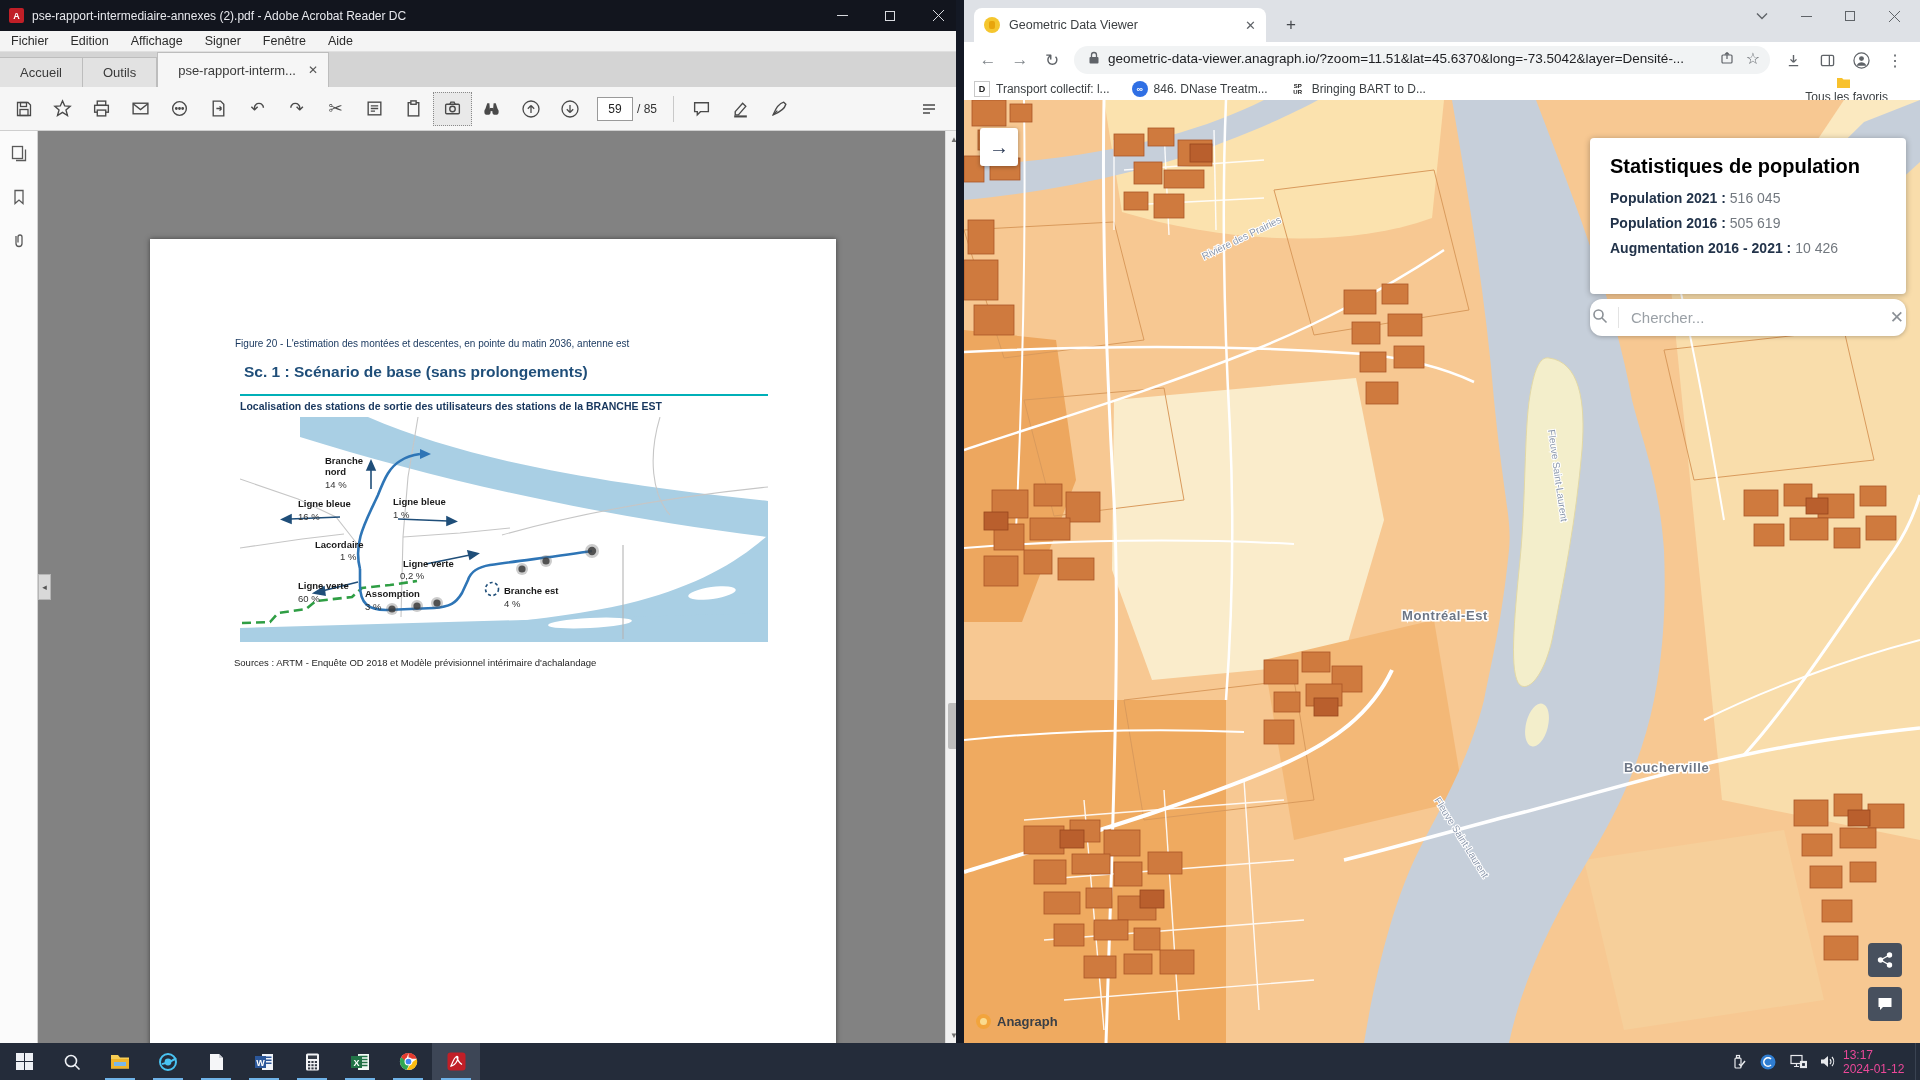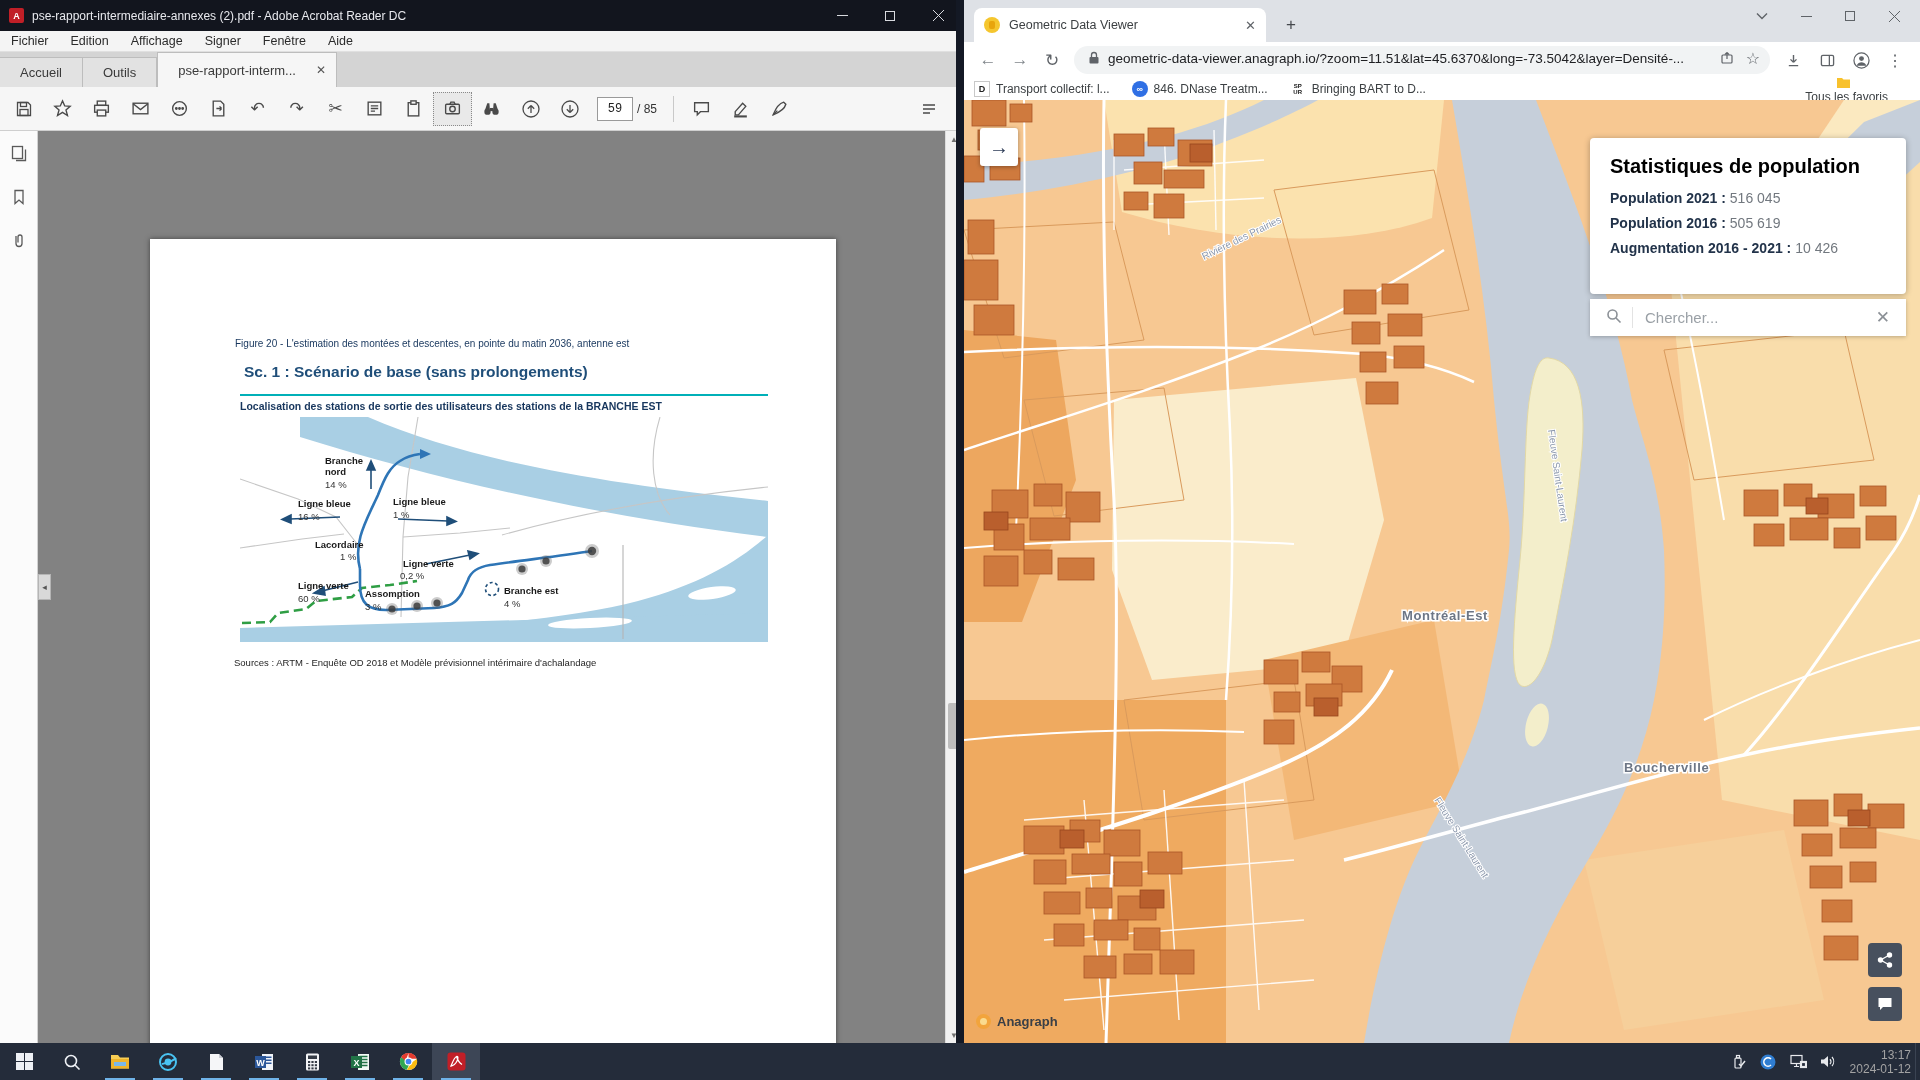--- a/index.html
+++ b/index.html
@@ -11,27 +11,27 @@
 #acrobat{position:absolute;left:0;top:0;width:962px;height:1043px;background:#828282;overflow:hidden;}
 .ac-title{position:absolute;left:0;top:0;width:100%;height:31px;background:#12151e;display:flex;align-items:center;color:#e8e9ee;font-size:12px;}
 .ac-title .appicon{width:15px;height:15px;margin:0 8px 0 9px;background:#c11f27;border-radius:2px;color:#fff;font-size:9px;font-weight:bold;display:flex;align-items:center;justify-content:center;}
 .winbtns{margin-left:auto;display:flex;height:100%;}
 .winbtn{width:48px;height:100%;display:flex;align-items:center;justify-content:center;color:#d8dadf;font-size:13px;}
 .winbtn svg{display:block;}
 .ac-menu{position:absolute;left:0;top:31px;width:100%;height:21px;background:#f4f4f4;border-bottom:1px solid #e0e0e0;display:flex;align-items:center;font-size:12.5px;color:#2b2b2b;}
 .ac-menu span{padding:0 11px;}
 .ac-tabs{position:absolute;left:0;top:52px;width:100%;height:35px;background:#d4d4d4;display:flex;align-items:flex-end;}
 .ac-tab{height:30px;padding:0 20px;font-size:13px;color:#3a3a3a;display:flex;align-items:center;background:#e2e2e2;border-right:1px solid #bdbdbd;border-top:1px solid #bdbdbd;}
-.ac-tab.doc{background:#f6f6f6;height:35px;border:1px solid #bdbdbd;border-bottom:none;padding-right:10px;gap:8px;}
+.ac-tab.doc{background:#f6f6f6;height:35px;border:1px solid #bdbdbd;border-bottom:none;padding-right:10px;}
 .ac-tab .tabclose{margin-left:12px;color:#555;font-size:12px;}
 .ac-toolbar{position:absolute;left:0;top:87px;width:100%;height:44px;background:#f6f6f6;border-bottom:1px solid #cfcfcf;display:flex;align-items:center;padding-left:4px;}
 .tool{width:39px;height:34px;display:flex;align-items:center;justify-content:center;color:#4a4a4a;font-size:17px;}
 .tool.sel{border:1px dotted #8a8a8a;background:#e9e9e9;}
 .tool svg{display:block;}
-.pagebox{width:36px;height:24px;margin:0 4px 0 8px;border:1px solid #9a9a9a;background:#fff;font-size:12px;color:#222;text-align:center;font-family:Liberation Mono, monospace;}
+.pagebox{width:36px;height:24px;margin:0 4px 0 8px;border:1px solid #9a9a9a;background:#fff;font-size:12px;color:#222;text-align:center;font-family:Liberation Sans, sans-serif;}
 .pagetotal{font-size:12px;color:#333;margin-right:8px;white-space:nowrap;}
 .tooldiv{width:1px;height:26px;background:#c9c9c9;margin:0 8px;}
 .tool-right{margin-left:auto;margin-right:14px;}
 
 .ac-side{position:absolute;left:0;top:131px;width:38px;height:912px;background:#fbfbfb;border-right:1px solid #d2d2d2;}
 .sideicon{width:38px;height:44px;display:flex;align-items:center;justify-content:center;color:#5a5a5a;}
 
 .ac-scroll{position:absolute;right:0;top:131px;width:17px;height:912px;background:#f1f1f1;border-left:1px solid #dcdcdc;}
 .scrollarrow{position:absolute;left:0;width:100%;height:16px;color:#707070;font-size:8px;display:flex;align-items:center;justify-content:center;}
 .scrollthumb{position:absolute;left:2px;width:12px;border-radius:2px;background:#bdbdbd;}
@@ -81,40 +81,40 @@
 .ch-map{position:absolute;left:0;top:100px;width:956px;height:943px;overflow:hidden;}
 .ch-map svg.basemap{position:absolute;left:0;top:0;width:100%;height:100%;}
 .maplabel{font-family:"Liberation Sans",sans-serif;font-size:13px;fill:#6d7685;letter-spacing:.6px;paint-order:stroke;stroke:#ffffff;stroke-width:3px;font-weight:bold;}
 .riverlabel{font-family:"Liberation Sans",sans-serif;font-size:10px;fill:#8d99ad;paint-order:stroke;stroke:#ffffff;stroke-width:2px;}
 .nav-open{position:absolute;left:16px;top:28px;width:38px;height:38px;background:#fff;border-radius:3px;box-shadow:0 1px 4px rgba(0,0,0,.35);display:flex;align-items:center;justify-content:center;color:#2b3a55;font-size:20px;font-weight:bold;}
 .stats{position:absolute;left:626px;top:38px;width:316px;height:156px;background:#fff;border-radius:4px;box-shadow:0 1px 6px rgba(0,0,0,.3);padding:17px 20px;}
 .stats h1{font-size:20px;color:#000000;margin-bottom:12px;font-weight:bold;}
 .stat-row{font-size:14px;margin-bottom:9px;white-space:nowrap;}
 .stat-row b{color:#22334a;}
 .stat-row span{color:#72787f;}
-.searchbar{position:absolute;left:626px;top:199px;width:316px;height:37px;background:#fff;border-radius:0;box-shadow:0 1px 4px rgba(0,0,0,.25);display:flex;align-items:center;padding:0 16px;}
+.searchbar{position:absolute;left:626px;top:199px;width:316px;height:37px;background:#fff;border-radius:12px;box-shadow:0 1px 4px rgba(0,0,0,.25);display:flex;align-items:center;padding:0 2px;}
 .searchbar .sdiv{width:1px;height:21px;background:#e3e3e3;margin:0 12px 0 10px;}
 .searchbar input{border:none;outline:none;flex:1;font-size:15px;color:#333;font-family:"Liberation Sans",sans-serif;background:transparent;}
 .searchbar input::placeholder{color:#9aa0a6;}
 .searchbar .sclose{color:#8b9096;font-size:17px;margin-left:8px;}
 .attribution{position:absolute;left:12px;bottom:14px;display:flex;align-items:center;font-size:13px;font-weight:bold;color:#3a3f46;}
 .attribution .alogo{width:15px;height:15px;border-radius:50%;background:#f2a43c;margin-right:6px;position:relative;}
 .attribution .alogo::after{content:"";position:absolute;left:4px;top:4px;width:7px;height:7px;border-radius:50%;background:#fadb8f;}
 .mapbtn{position:absolute;left:904px;width:34px;height:34px;background:#47505e;border-radius:4px;display:flex;align-items:center;justify-content:center;color:#fff;}
 #share-btn{top:843px;}
 #comment-btn{top:887px;}
 
 
 #taskbar{position:absolute;left:0;top:1043px;width:1920px;height:37px;background:#242c3a;display:flex;align-items:stretch;}
 .tb-item{width:48px;display:flex;align-items:center;justify-content:center;position:relative;color:#eef1f5;}
 .tb-item .runline{position:absolute;bottom:0;left:9px;right:9px;height:2px;background:#6fb3e8;}
 .tb-item.active{background:#3d4656;}
 .tray{margin-left:auto;display:flex;align-items:center;}
 .tray-icon{width:30px;height:37px;display:flex;align-items:center;justify-content:center;color:#e8eaed;}
-.clock{width:72px;text-align:right;color:#a3a3a3;font-size:12px;line-height:14px;padding-right:4px;}
+.clock{width:72px;text-align:left;color:#ec4899;font-size:12px;line-height:14px;padding-right:4px;}
 .showdesk{width:5px;border-left:1px solid #3a4352;height:100%;}
 </style>
 </head>
 <body>
 
 <div id="screen">
 
   <div id="acrobat">
     <div class="ac-title">
       <span class="appicon">A</span>

